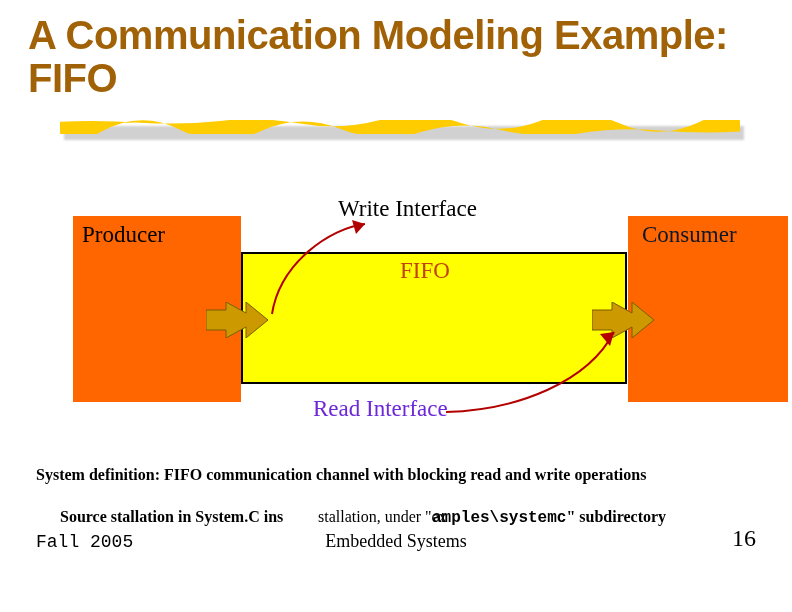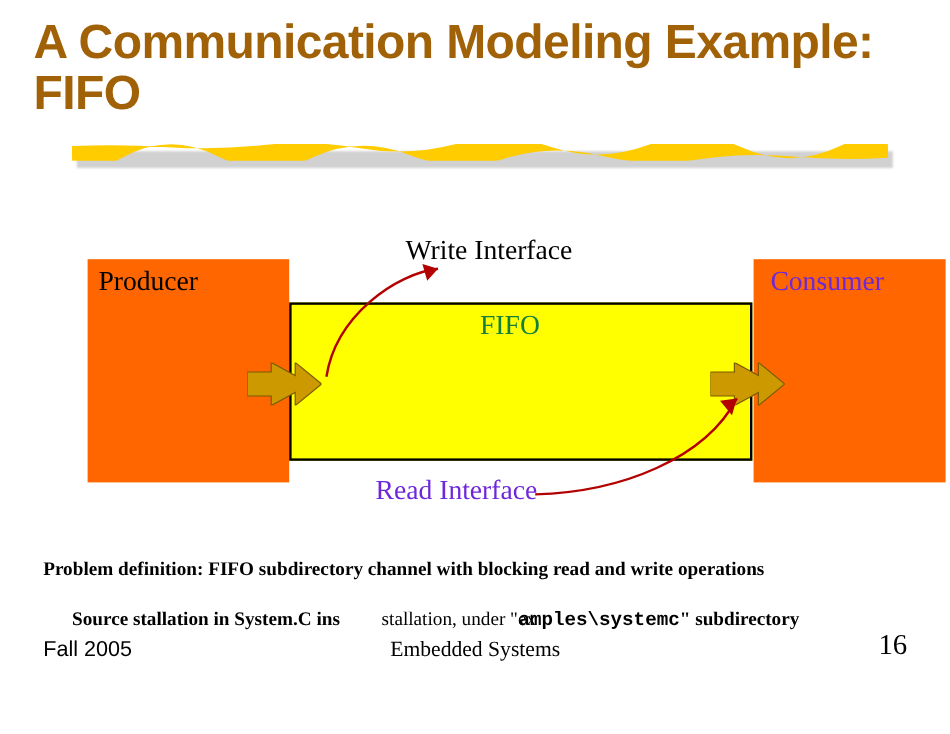--- a/index.html
+++ b/index.html
@@ -5,35 +5,35 @@
   * { box-sizing: border-box; margin: 0; padding: 0; }
   html, body { width: 792px; height: 612px; overflow: hidden; font-family: Georgia, "Times New Roman", serif; background: #fff; }
   .slide { position: relative; width: 792px; height: 612px; }
   .title { position: absolute; left: 28px; top: 14px; font-family: Arial, Helvetica, sans-serif; font-weight: 900; font-size: 40px; line-height: 1.08; color: #a16207; letter-spacing: -0.5px; }
   .under-bar { position: absolute; left: 60px; top: 120px; width: 680px; height: 14px; }
   .under-bar svg { width: 100%; height: 100%; display: block; }
   .ub-shadow { position: absolute; left: 64px; top: 126px; width: 680px; height: 14px; background: rgba(0,0,0,0.18); filter: blur(1px); }
   .producer { position: absolute; left: 73px; top: 216px; width: 168px; height: 186px; background: #ff6600; }
   .producer-label { position: absolute; left: 82px; top: 222px; font-size: 23px; color: #000; font-family: Georgia, serif; }
   .consumer { position: absolute; left: 628px; top: 216px; width: 160px; height: 186px; background: #ff6600; }
-  .consumer-label { position: absolute; left: 642px; top: 222px; font-size: 23px; color: #6d28d9; font-family: Georgia, serif; }
+  .consumer-label { position: absolute; left: 642px; top: 222px; font-size: 23px; color: #0f172a; font-family: Georgia, serif; }
   .fifo-box { position: absolute; left: 241px; top: 252px; width: 386px; height: 132px; background: #ffff00; border: 2px solid #000; }
-  .fifo-label { position: absolute; left: 400px; top: 258px; font-size: 23px; color: #15803d; font-family: Georgia, serif; }
+  .fifo-label { position: absolute; left: 400px; top: 258px; font-size: 23px; color: #c2410c; font-family: Georgia, serif; }
   .arrow-in { position: absolute; left: 206px; top: 302px; width: 62px; height: 36px; }
   .arrow-out { position: absolute; left: 592px; top: 302px; width: 62px; height: 36px; }
   .write-label { position: absolute; left: 310px; top: 196px; font-size: 23px; color: #000; font-family: Georgia, serif; margin-left: 28px; }
   .read-label { position: absolute; left: 313px; top: 396px; font-size: 23px; color: #6d28d9; font-family: Georgia, serif; }
   .curve { position: absolute; }
   .problem { position: absolute; left: 36px; top: 466px; font-family: Georgia, "Times New Roman", serif; font-weight: bold; font-size: 16px; color: #000; }
   .sourceline { position: absolute; left: 60px; top: 508px; width: 700px; font-family: Georgia, serif; font-size: 16px; color: #000; white-space: nowrap; }
   .sourceline .overb { font-weight: bold; }
   .sourceline .overc { position: absolute; left: 258px; top: 0; font-family: Georgia, serif; font-size: 16px; color: #000; }
   .sourceline .tail { position: absolute; left: 372px; top: 0; font-weight: bold; }
   .sourceline code { font-family: "Courier New", monospace; font-weight: bold; }
-  .footer-left { position: absolute; left: 36px; bottom: 60px; font-size: 18px; color: #000; font-family: Liberation Sans, sans-serif; }
+  .footer-left { position: absolute; left: 36px; bottom: 60px; font-size: 18px; color: #000; font-family: Liberation Mono, monospace; }
   .footer-center { position: absolute; left: 0; right: 0; bottom: 60px; text-align: center; font-size: 18px; color: #000; font-family: "Times New Roman", serif; }
   .footer-right { position: absolute; right: 36px; bottom: 60px; font-size: 24px; color: #000; font-family: "Times New Roman", serif; }
 </style>
 </head>
 <body>
 
 <div class="slide">
 
   <div class="title">A Communication Modeling Example: FIFO</div>
 
@@ -71,21 +71,21 @@
     <path d="M125 6 C 90 10, 40 45, 32 96" fill="none" stroke="#b30000" stroke-width="2"></path>
     <polygon points="125,6 112,2 116,16" fill="#b30000"></polygon>
   </svg>
 
   <div class="read-label">Read Interface</div>
   <svg class="curve" style="left:438px;top:322px;width:200px;height:100px" viewBox="0 0 200 100">
     <path d="M8 90 C 80 88, 150 60, 176 10" fill="none" stroke="#b30000" stroke-width="2"></path>
     <polygon points="176,10 162,12 172,24" fill="#b30000"></polygon>
   </svg>
 
-  <div class="problem">Problem definition: FIFO subdirectory channel with blocking read and write operations</div>
+  <div class="problem">System definition: FIFO communication channel with blocking read and write operations</div>
 
   <div class="sourceline">
     <span class="overb">Source stallation in System.C ins</span>
     <span class="overc">
       <span>stallation, under "ex</span>
     </span>
     <span class="tail">
       <code>amples\systemc</code><span>" subdirectory</span>
     </span>
   </div>

